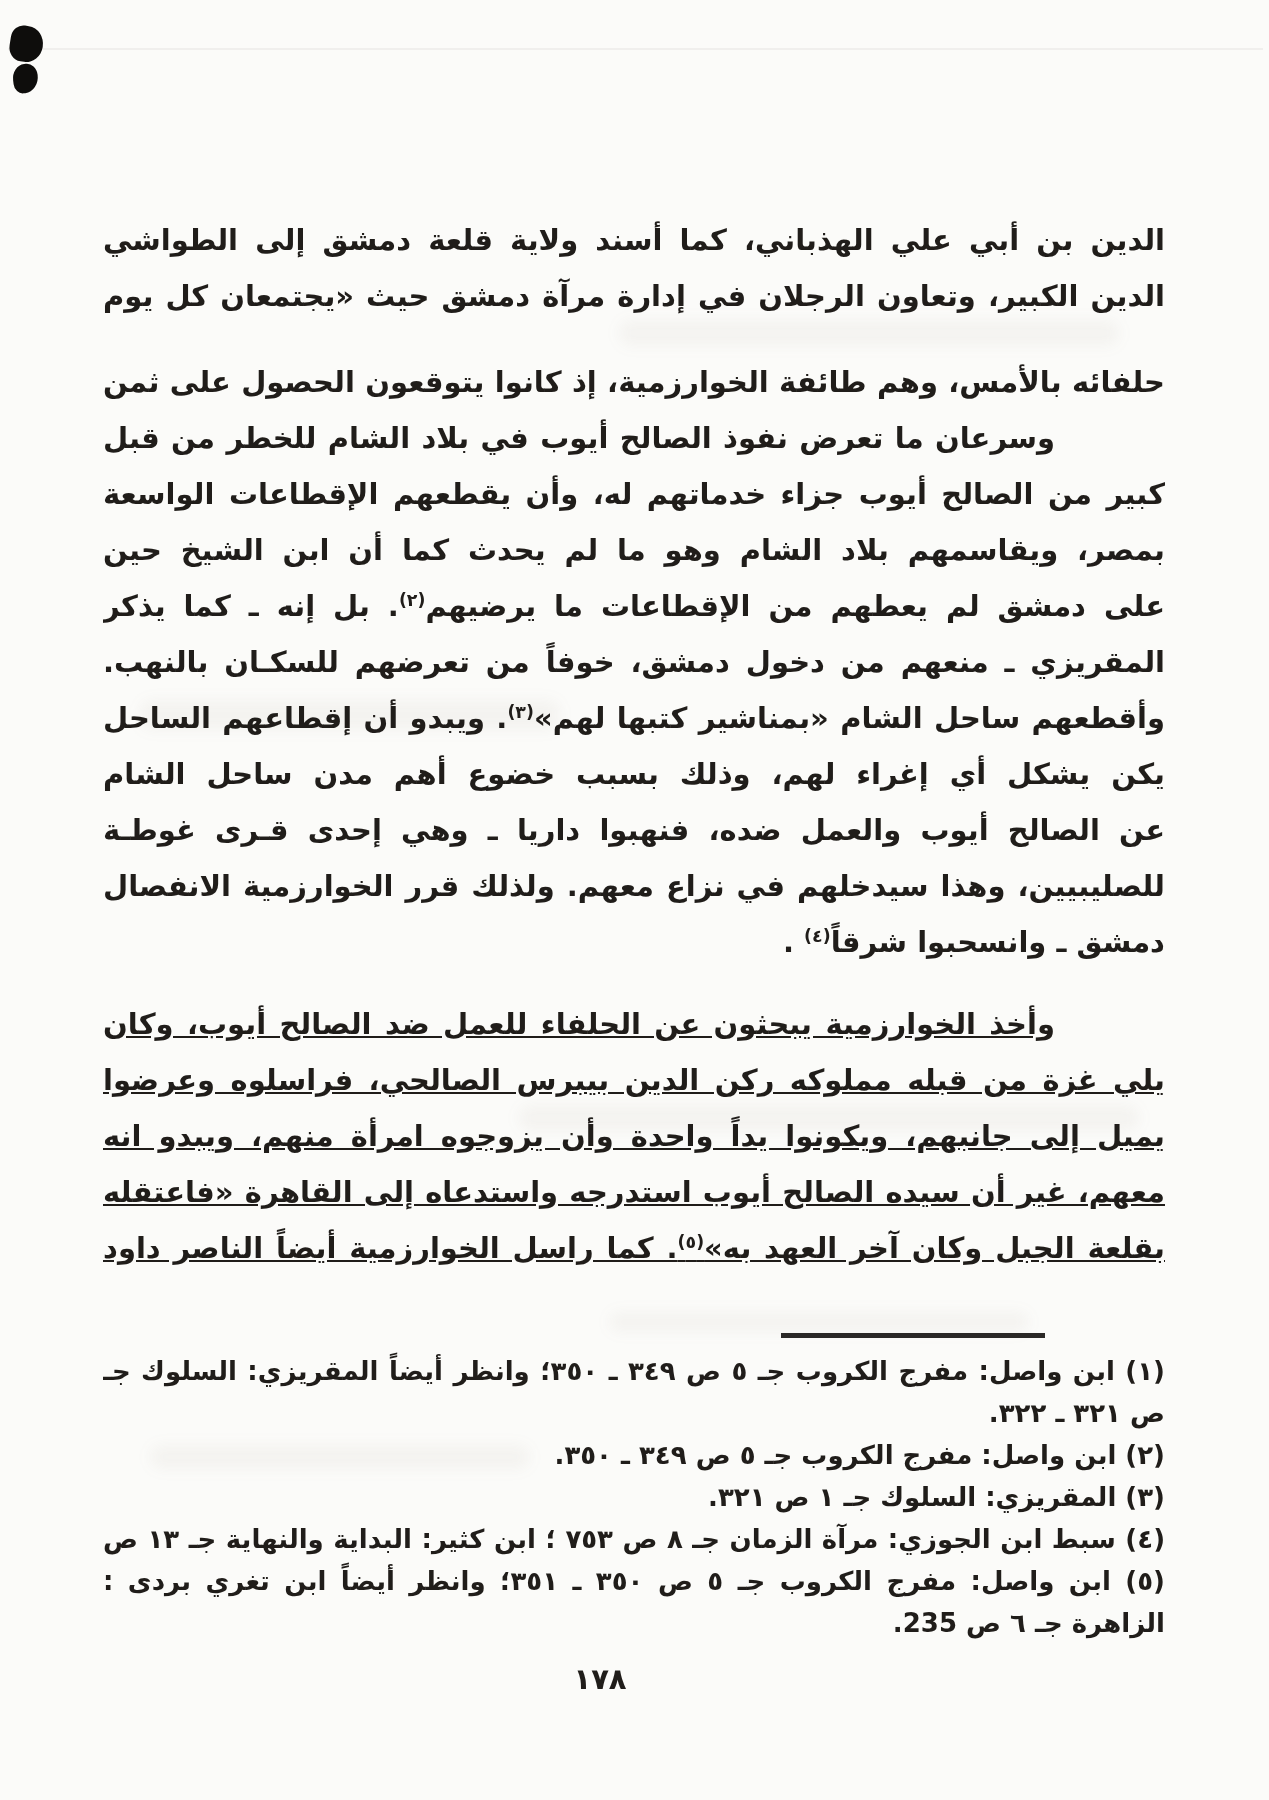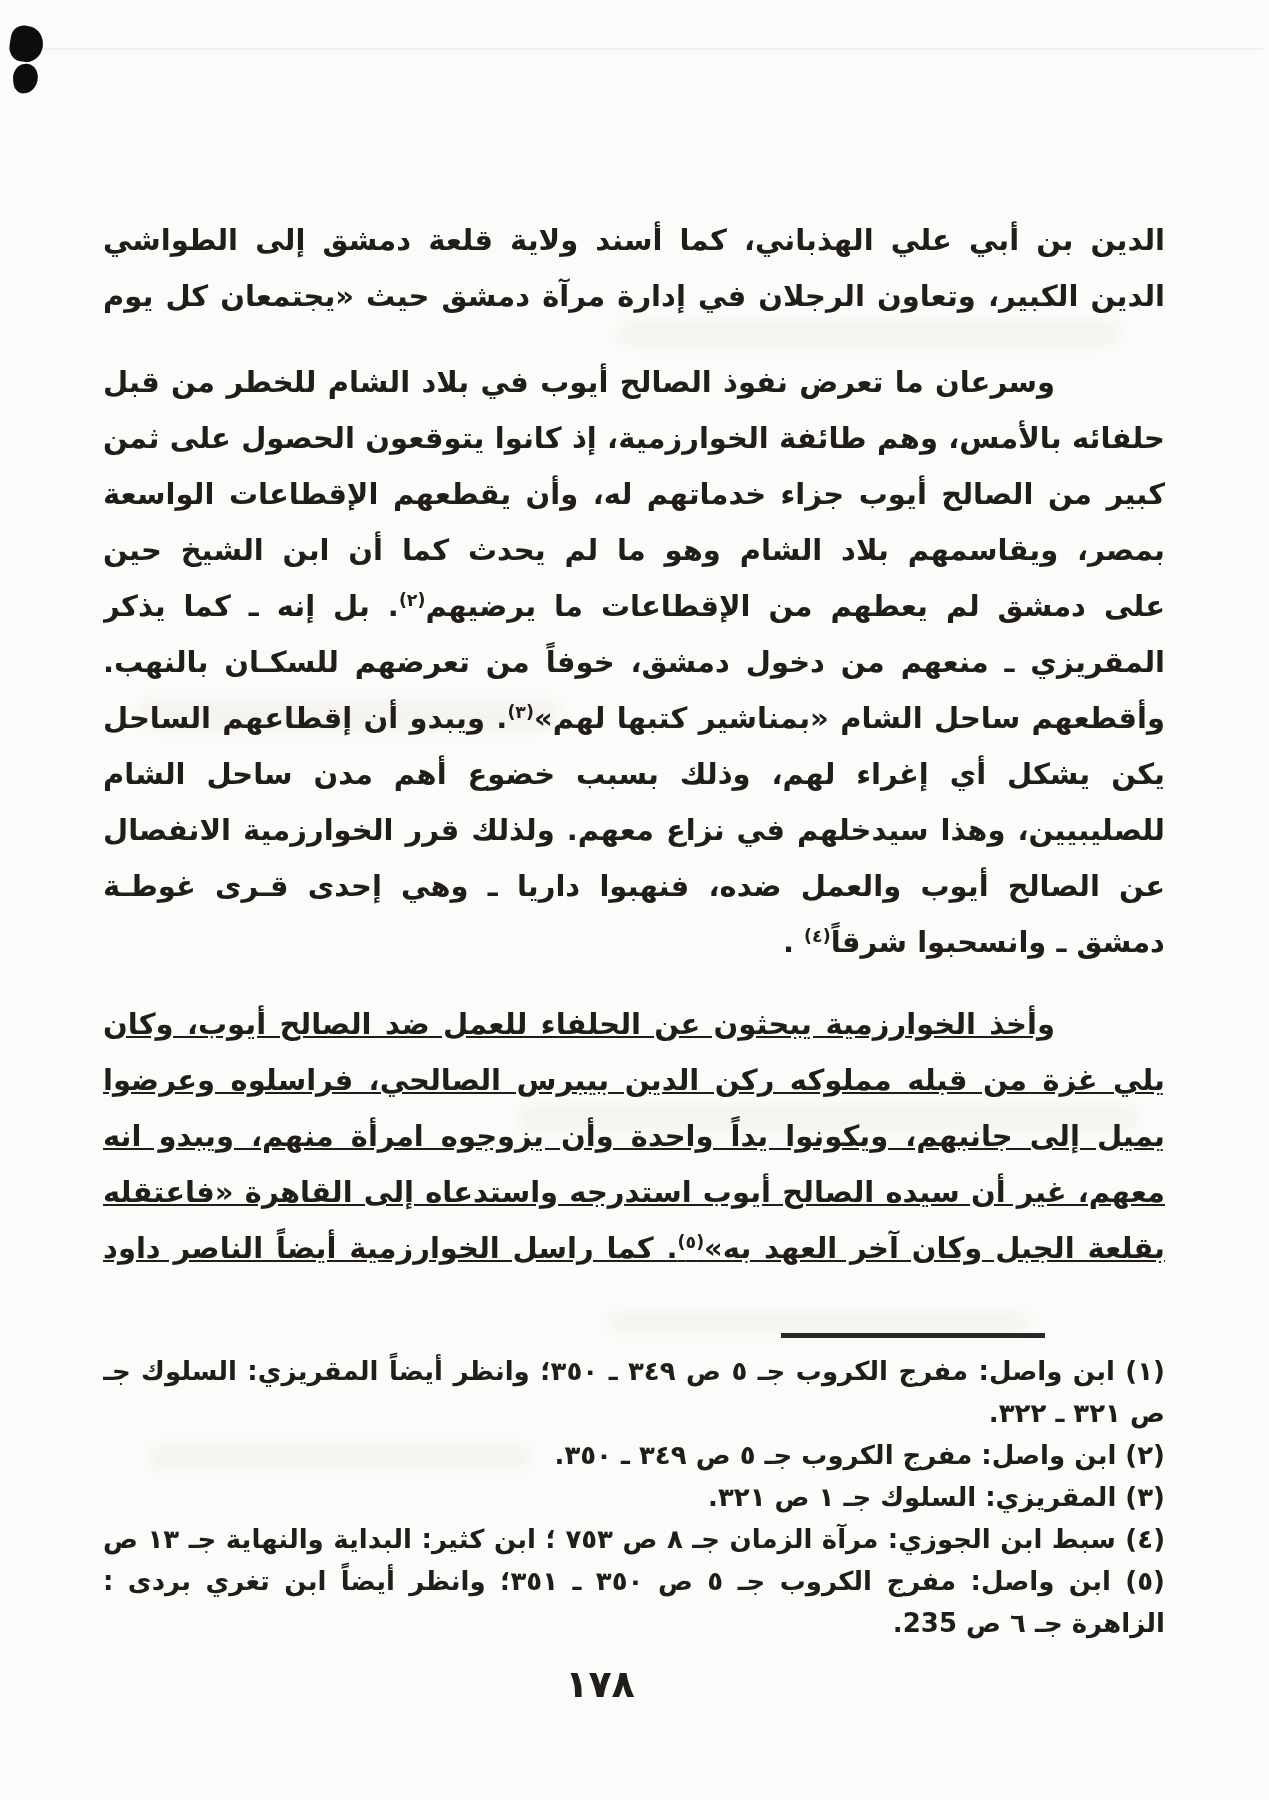--- a/index.html
+++ b/index.html
@@ -33,21 +33,21 @@
   .sep{position:absolute;left:781px;top:1333px;width:264px;height:5px;background:#2b2927;}
   .footnotes{top:1350px;}
   .fl{height:42px;line-height:42px;font-size:26px;font-weight:bold;overflow:hidden;}
   .fl.j{text-align:justify;text-align-last:justify;}
   .fl.left{text-align:right;}
   .padl1{padding-left:46px;}
   .padl2{padding-left:52px;}
   
   .page-number{
     position:absolute;left:470px;top:1662px;width:260px;
-    text-align:center;font-size:38px;font-weight:bold;direction:rtl;letter-spacing:4px;
+    text-align:center;font-size:29px;font-weight:bold;direction:rtl;letter-spacing:4px;
   }
 </style>
 </head>
 <body>
 
 <div class="page" lang="ar">
 
   <div class="scan-line"></div>
   <div class="mark mark1"></div>
   <div class="mark mark2"></div>
@@ -58,30 +58,30 @@
   <div class="smudge sm5"></div>
 
   <div class="tb body-text">
 
     <div>
       <div class="ln j"><span>الدين بن أبي علي الهذباني، كما أسند ولاية قلعة دمشق إلى الطواشي شهاب</span></div>
       <div class="ln j"><span>الدين الكبير، وتعاون الرجلان في إدارة مرآة دمشق حيث «يجتمعان كل يوم</span></div>
     </div>
 
     <div class="p2">
+      <div class="ln j"><span>حلفائه بالأمس، وهم طائفة الخوارزمية، إذ كانوا يتوقعون الحصول على ثمن</span></div>
       <div class="ln j indent"><span>وسرعان ما تعرض نفوذ الصالح أيوب في بلاد الشام للخطر من قبل</span></div>
-      <div class="ln j"><span>حلفائه بالأمس، وهم طائفة الخوارزمية، إذ كانوا يتوقعون الحصول على ثمن</span></div>
       <div class="ln j"><span>كبير من الصالح أيوب جزاء خدماتهم له، وأن يقطعهم الإقطاعات الواسعة</span></div>
       <div class="ln j"><span>بمصر، ويقاسمهم بلاد الشام وهو ما لم يحدث كما أن ابن الشيخ حين استولى</span></div>
       <div class="ln j"><span>على دمشق لم يعطهم من الإقطاعات ما يرضيهم</span><sup class="ref">(٢)</sup><span>. بل إنه ـ كما يذكر</span></div>
       <div class="ln j"><span>المقريزي ـ منعهم من دخول دمشق، خوفاً من تعرضهم للسكـان بالنهب.</span></div>
       <div class="ln j"><span>وأقطعهم ساحل الشام «بمناشير كتبها لهم»</span><sup class="ref">(٣)</sup><span>. ويبدو أن إقطاعهم الساحل لم</span></div>
       <div class="ln j"><span>يكن يشكل أي إغراء لهم، وذلك بسبب خضوع أهم مدن ساحل الشام</span></div>
+      <div class="ln j"><span>عن الصالح أيوب والعمل ضده، فنهبوا داريا ـ وهي إحدى قـرى غوطـة</span></div>
       <div class="ln j"><span>للصليبيين، وهذا سيدخلهم في نزاع معهم. ولذلك قرر الخوارزمية الانفصال</span></div>
-      <div class="ln j"><span>عن الصالح أيوب والعمل ضده، فنهبوا داريا ـ وهي إحدى قـرى غوطـة</span></div>
       <div class="ln"><span>دمشق ـ وانسحبوا شرقاً</span><sup class="ref">(٤)</sup><span> .</span></div>
     </div>
 
     <div class="p3">
       <div class="ln j indent"><span>وأخذ الخوارزمية يبحثون عن الحلفاء للعمل ضد الصالح أيوب، وكان</span></div>
       <div class="ln j"><span>يلي غزة من قبله مملوكه ركن الدين بيبرس الصالحي، فراسلوه وعرضوا عليه أن</span></div>
       <div class="ln j"><span>يميل إلى جانبهم، ويكونوا يداً واحدة وأن يزوجوه امرأة منهم، ويبدو انه تعاطف</span></div>
       <div class="ln j"><span>معهم، غير أن سيده الصالح أيوب استدرجه واستدعاه إلى القاهرة «فاعتقله</span></div>
       <div class="ln j"><span>بقلعة الجبل وكان آخر العهد به»</span><sup class="ref">(٥)</sup><span>. كما راسل الخوارزمية أيضاً الناصر داود</span></div>
     </div>

